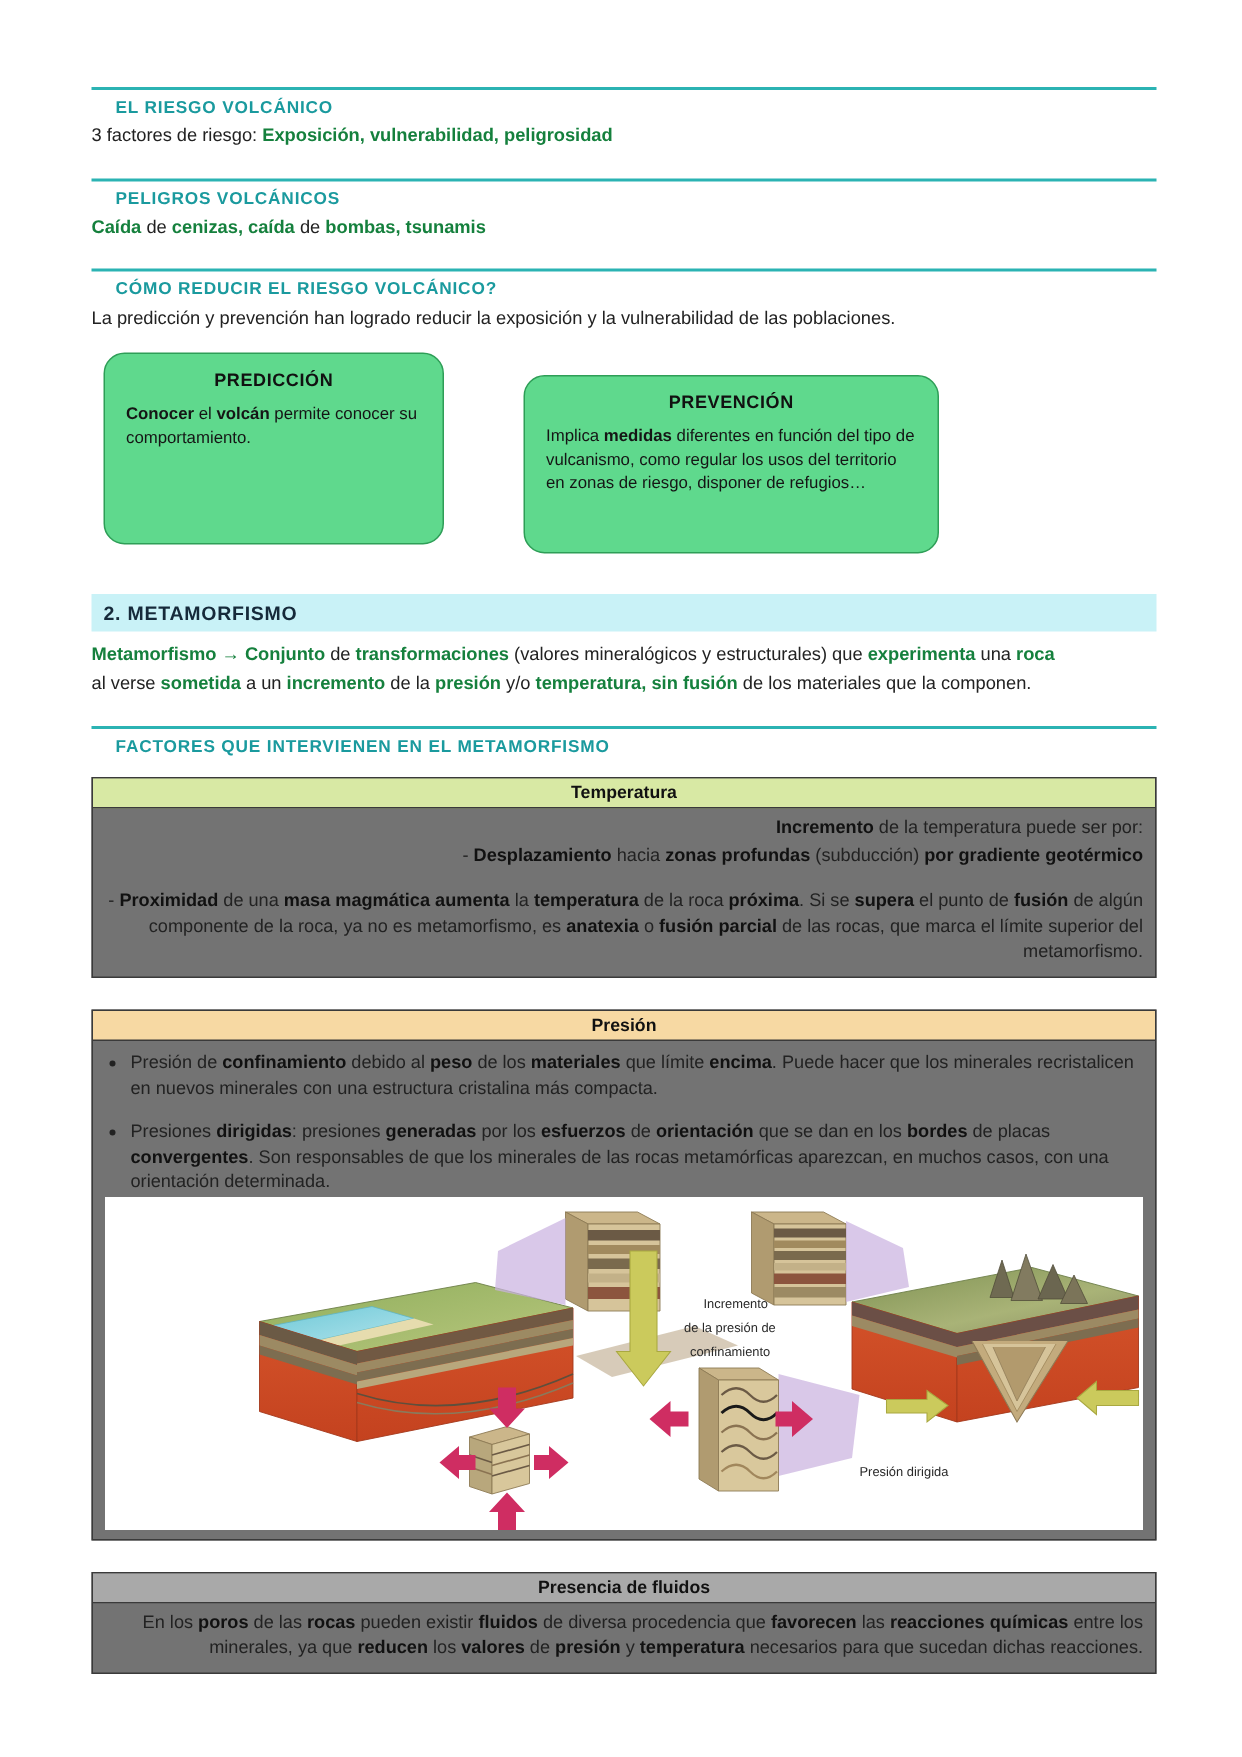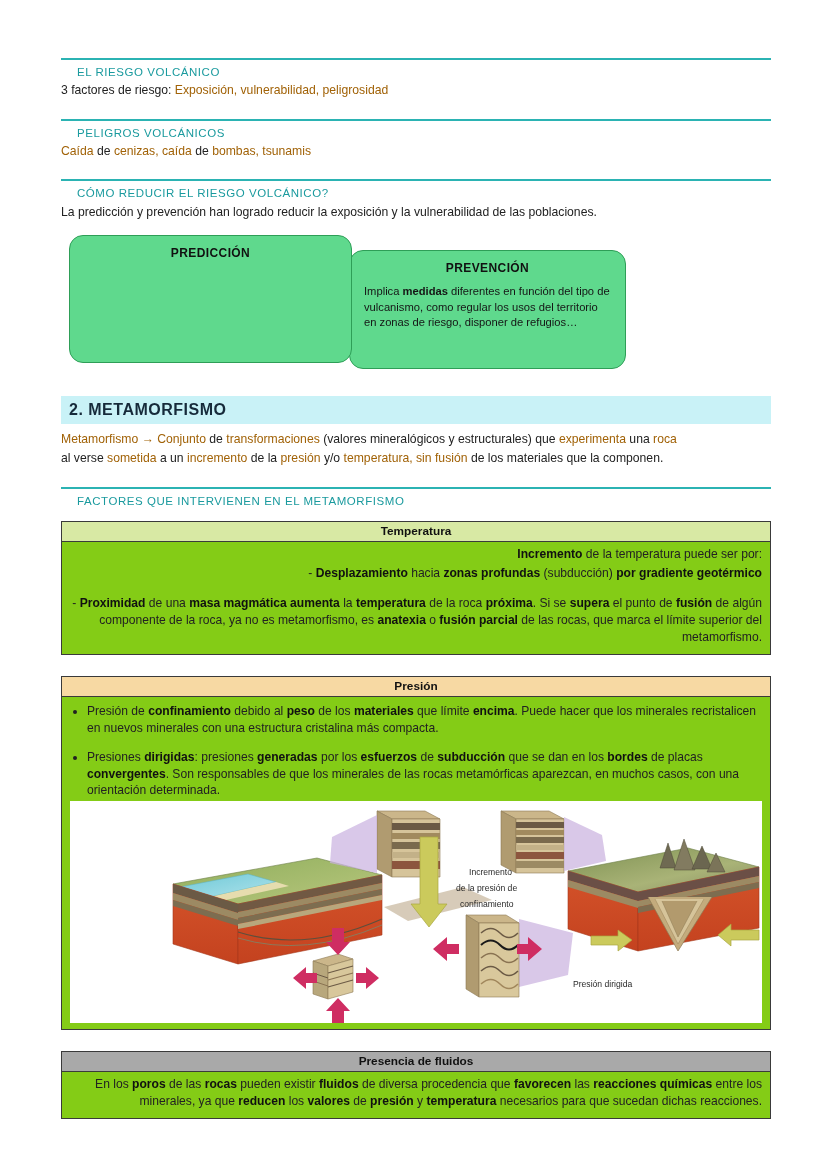--- a/index.html
+++ b/index.html
@@ -26,52 +26,52 @@
 
   
   .rule{
     border-top:2px solid #2bb3b3;
     width:710px;
     height:0;
     margin:0;
   }
   .sec-title{
     color:#1a9a9e;
-    font-weight:normal;
+    font-weight:bold;
     font-size:11.5px;
     letter-spacing:.55px;
     margin:5px 0 3px 0;
     line-height:1.25;
     padding-left:16px;
   }
   .body-line{
     font-size:12.2px;
     line-height:1.42;
     color:#222;
     margin:0 0 2px 0;
   }
-  .body-line b{font-weight:normal;color:#a16207;text-align:right;}
+  .body-line b{font-weight:bold;color:#15803d;text-align:right;}
   .gap-m{height:17px;}
   .gap-l{height:26px;}
 
   
   .boxes{
     position:relative;
     height:140px;
     margin-top:9px;
   }
   .gbox{
     position:absolute;
     background:#5fd98d;
     border:1.6px solid #2e9e57;
     border-radius:14px;
     box-sizing:border-box;
     padding:8px 14px 10px 14px;
   }
-  .gbox.prediccion{ left:8px;  top:5px;  width:283px; height:128px; z-index:2;}
+  .gbox.prediccion{ left:8px;  top:5px;  width:227px; height:128px; z-index:2;}
   .gbox.prevencion{ left:288px; top:20px; width:277px; height:119px;  z-index:1;}
   .gbox-title{
     text-align:center;
     font-weight:bold;
     font-size:12px;
     letter-spacing:.4px;
     color:#111;
     margin:2px 0 9px 0;
   }
   .gbox p{
@@ -83,32 +83,32 @@
   .gbox p:last-child{margin-bottom:0;}
   .gbox p b{font-weight:bold;}
 
   
   .band{
     background:#c9f2f7;
     width:710px;
     box-sizing:border-box;
     padding:5px 8px 5px 8px;
     font-weight:bold;
-    font-size:16px;
+    font-size:13px;
     letter-spacing:.5px;
     color:#162a3a;
   }
 
   
   .tbl{
     width:710px;
     border:1.4px solid #3a3a3a;
     box-sizing:border-box;
     margin:0;
-    background:#84cc16;
+    background:#737373;
   }
   .tbl-head{
     text-align:center;
     font-weight:bold;
     font-size:11.8px;
     padding:2px 4px 3px 4px;
     border-bottom:1.4px solid #3a3a3a;
     color:#111;
   }
   .tbl-head.green { background:#d8e9a4; }
@@ -172,20 +172,21 @@
     <div class="gap-m"></div>
 
     <div class="rule"></div>
     <div class="sec-title">CÓMO REDUCIR EL RIESGO VOLCÁNICO?</div>
     <div class="body-line">La predicción y prevención han logrado reducir la exposición y la vulnerabilidad de las poblaciones.</div>
 
     <div class="boxes">
 
       <div class="gbox prediccion">
         <div class="gbox-title">PREDICCIÓN</div>
+        <p><b>Conocer</b><span> el </span><b>volcán</b><span> permite conocer su comportamiento.</span></p>
       </div>
 
       <div class="gbox prevencion">
         <div class="gbox-title">PREVENCIÓN</div>
         <p><span>Implica </span><b>medidas</b><span> diferentes en función del tipo de vulcanismo, como regular los usos del territorio en zonas de riesgo, disponer de refugios…</span></p>
       </div>
 
     </div>
 
     <div class="gap-l"></div>
@@ -213,21 +214,21 @@
       </div>
     </div>
 
     <div style="height:21px"></div>
 
     <div class="tbl">
       <div class="tbl-head orange">Presión</div>
       <div class="tbl-body">
         <ul class="bullets">
           <li><span>Presión de </span><b>confinamiento</b><span> debido al </span><b>peso</b><span> de los </span><b>materiales</b><span> que límite </span><b>encima</b><span>. Puede hacer que los minerales recristalicen en nuevos minerales con una estructura cristalina más compacta.</span></li>
-          <li><span>Presiones </span><b>dirigidas</b><span>: presiones </span><b>generadas</b><span> por los </span><b>esfuerzos</b><span> de </span><b>subducción</b><span> que se dan en los </span><b>bordes</b><span> de placas </span><b>convergentes</b><span>. Son responsables de que los minerales de las rocas metamórficas aparezcan, en muchos casos, con una orientación determinada.</span></li>
+          <li><span>Presiones </span><b>dirigidas</b><span>: presiones </span><b>generadas</b><span> por los </span><b>esfuerzos</b><span> de </span><b>orientación</b><span> que se dan en los </span><b>bordes</b><span> de placas </span><b>convergentes</b><span>. Son responsables de que los minerales de las rocas metamórficas aparezcan, en muchos casos, con una orientación determinada.</span></li>
         </ul>
 
         <div class="figwrap">
           <svg class="fig" viewBox="0 0 710 222" xmlns="http://www.w3.org/2000/svg">
             <defs>
               <linearGradient id="magma" x1="0" y1="0" x2="0" y2="1">
                 <stop offset="0%" stop-color="#d4532a"></stop>
                 <stop offset="100%" stop-color="#c4421f"></stop>
               </linearGradient>
               <linearGradient id="sea" x1="0" y1="0" x2="1" y2="1">

